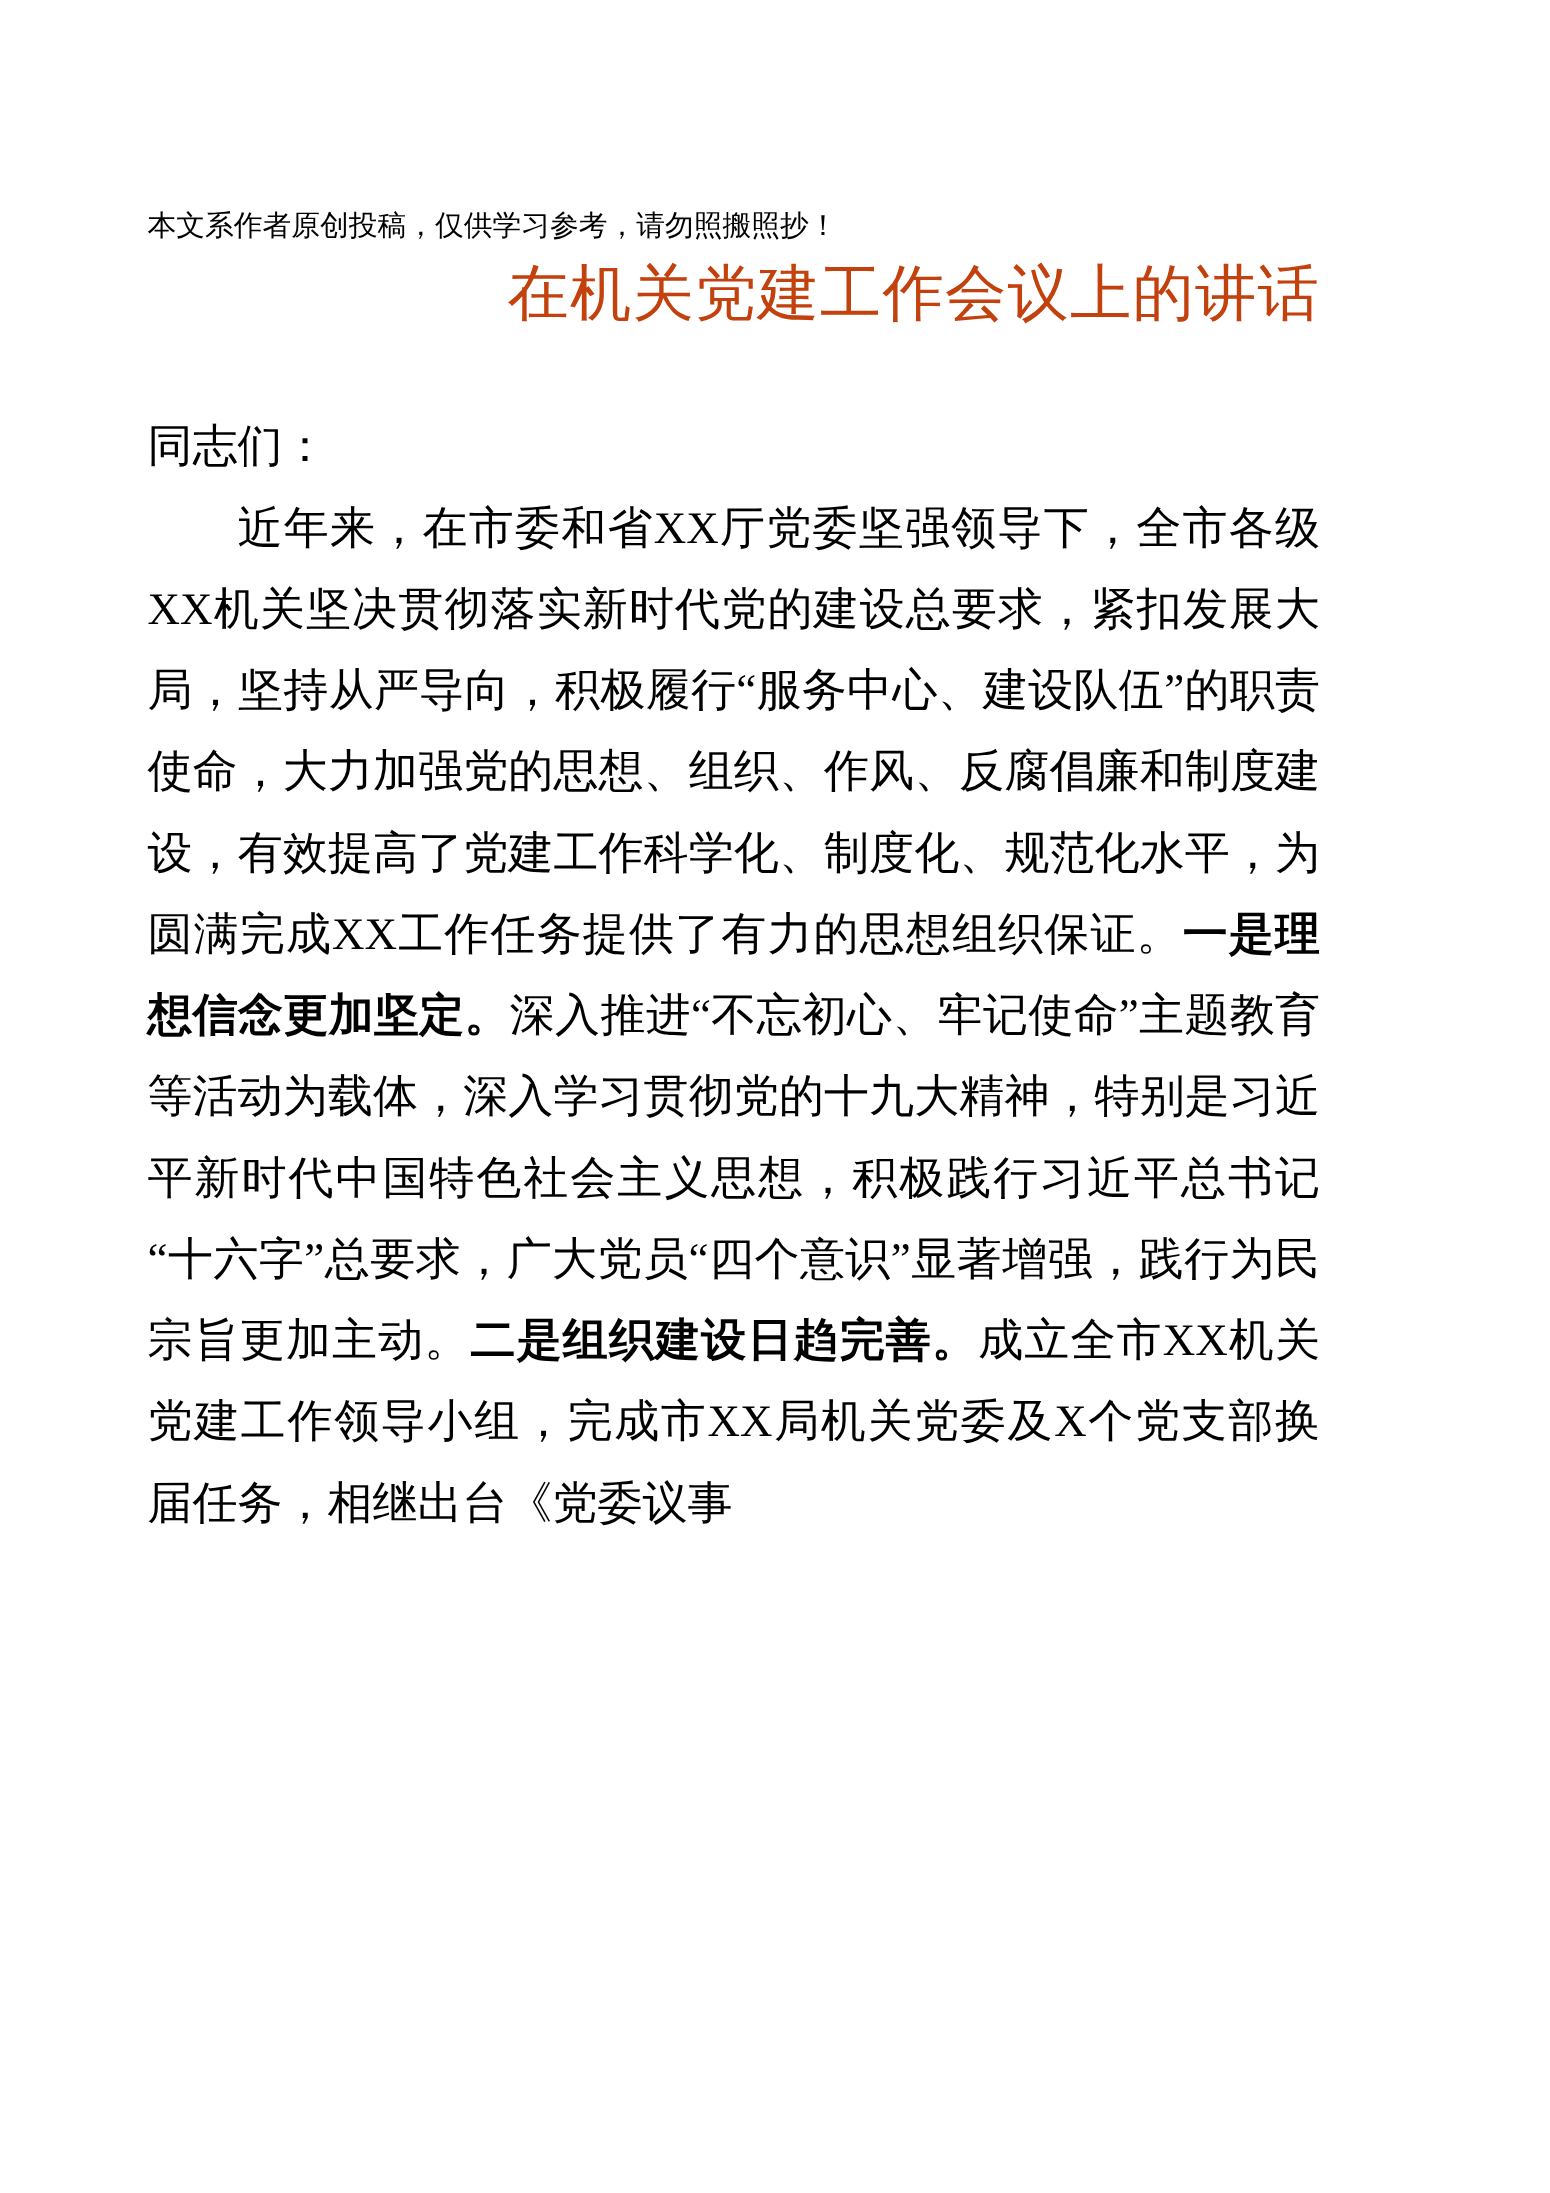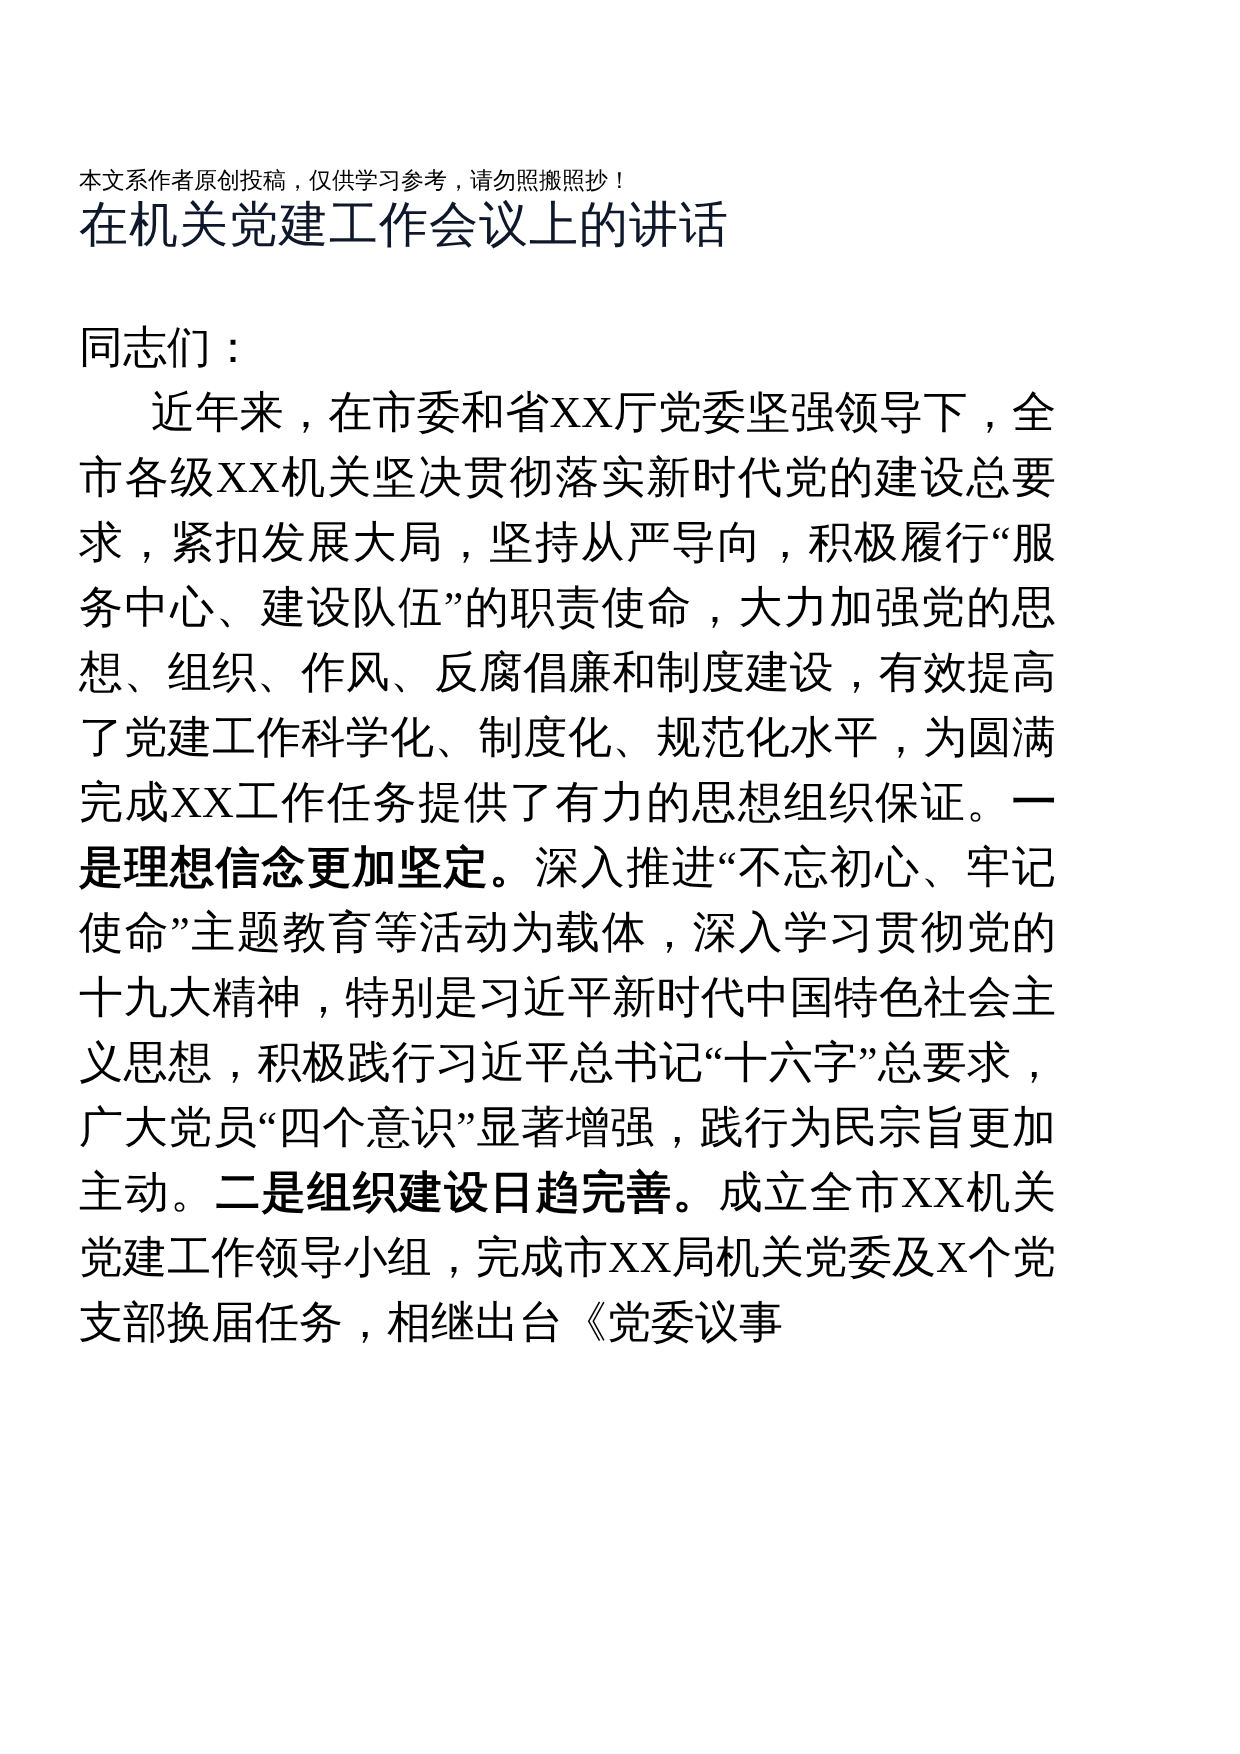--- a/index.html
+++ b/index.html
@@ -6,44 +6,44 @@
     margin: 0;
     padding: 0;
     background: #ffffff;
   }
   .page {
     position: relative;
     width: 1240px;
     height: 1754px;
     background: #ffffff;
     box-sizing: border-box;
-    padding: 0 184px 0 79px;
+    padding: 0 184px 0 118px;
     overflow: hidden;
     color: #000000;
     font-family: "Liberation Serif", "Liberation Sans", sans-serif;
   }
   .disclaimer {
     margin: 167px 0 0 0;
     font-size: 23px;
     line-height: 28px;
     font-weight: 400;
     color: #000000;
   }
   .doc-title {
-    margin: 2px 0 0 0;
+    margin: 12px 0 0 0;
     font-size: 49px;
     line-height: 56px;
     font-weight: 400;
     letter-spacing: 1px;
-    text-align: left;
-    color: #0f172a;
+    text-align: right;
+    color: #c2410c;
   }
   .doc-body {
     margin-top: 62px;
-    font-size: 44px;
+    font-size: 36px;
     line-height: 65px;
     text-align: justify;
   }
   .doc-body p {
     margin: 0;
     padding: 0;
   }
   .doc-body p.indent {
     text-indent: 72px;
   }

